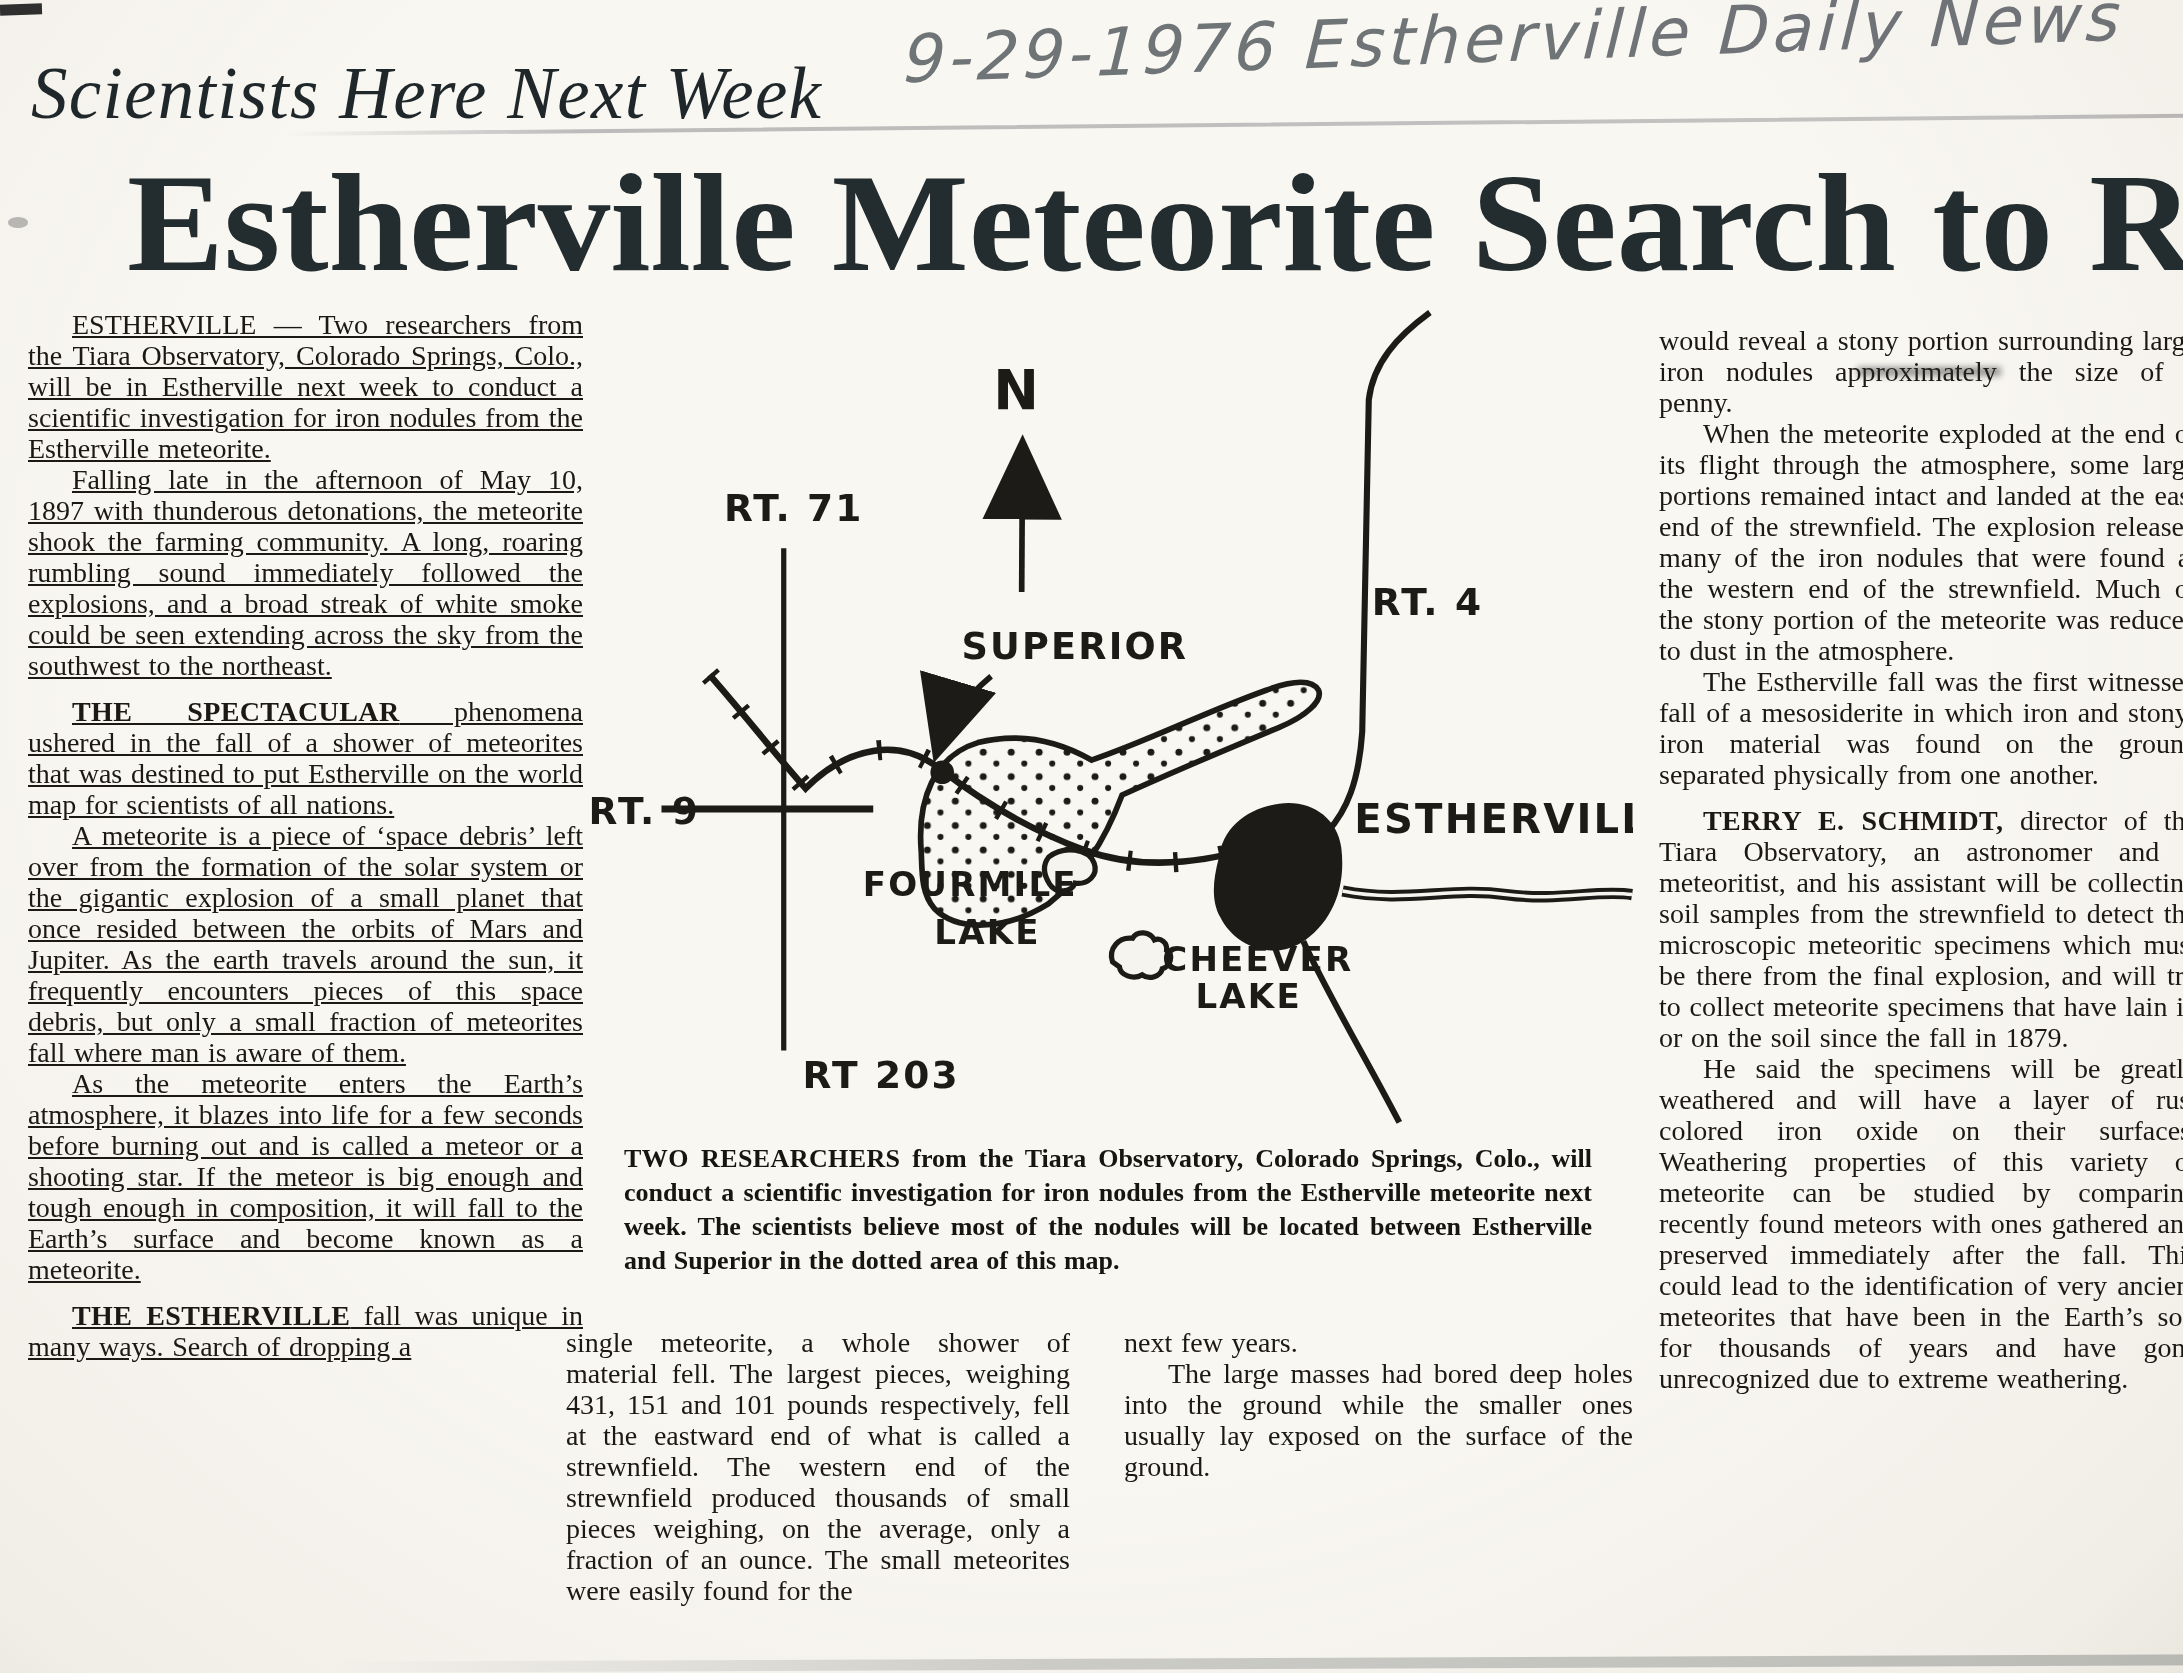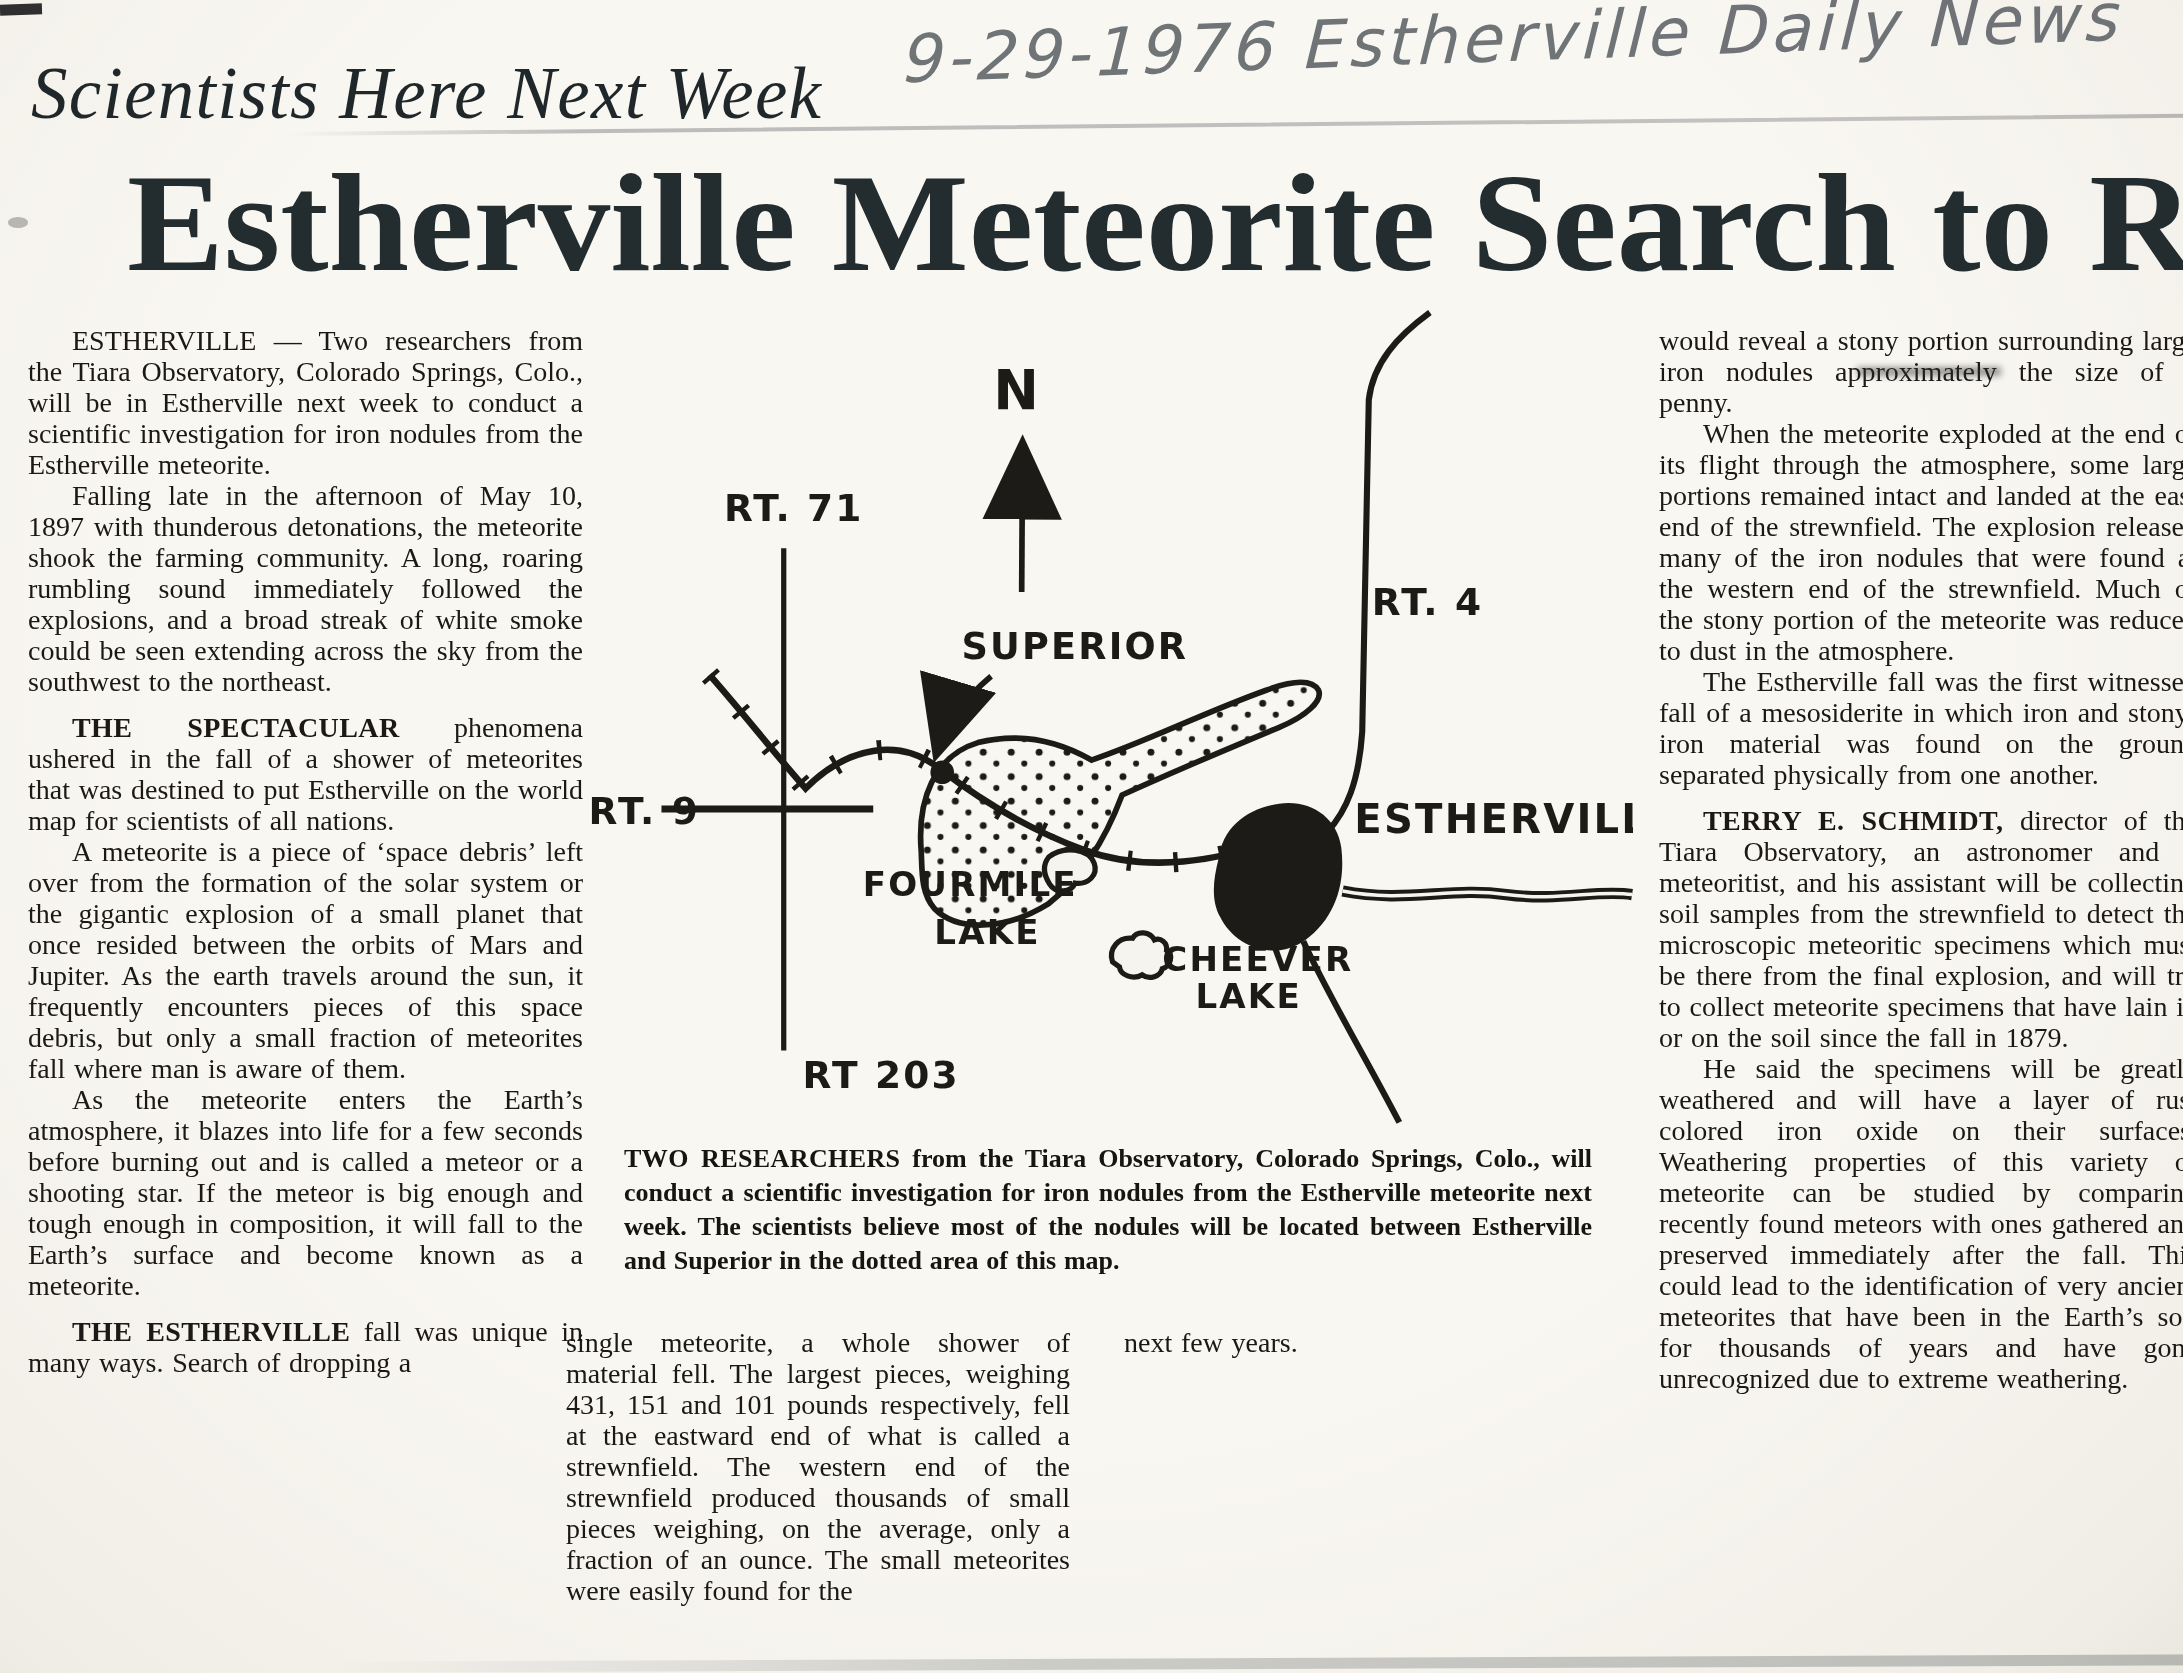--- a/index.html
+++ b/index.html
@@ -42,21 +42,21 @@
   .col p { margin: 0; }
   .col p.indent { text-indent: 44px; }
   .col p.gap { margin-top: 15px; }
   .lead-in { font-weight: bold; letter-spacing: 0.4px; }
   .smudge { position: relative; }
   .smudge::after {
     content: ""; position: absolute; left: -4.4px; right: -4.4px; top: 34%; height: 30%;
     background: rgba(45,45,45,.48); filter: blur(3.1px);
   }
 
-  .col-1 { left: 28px;   top: 325px;  width: 555px; height: 1345px; }
+  .col-1 { left: 28px;   top: 309px;  width: 555px; height: 1345px; text-decoration: underline; }
   .col-4 { left: 1659px; top: 325px;  width: 539px; height: 1347px; }
   .sub-a { left: 566px; top: 1327px; width: 504px; height: 345px; }
   .sub-b { left: 1124px; top: 1327px; width: 509px; height: 345px; }
 
   .caption {
     left: 624px; top: 1142px; width: 968px;
     font-size: 26px; line-height: 34px; font-weight: bold;
     text-align: justify; word-spacing: 1.3px; color: #17150f; font-family: Liberation Serif, serif;
   }
 
@@ -165,20 +165,21 @@
 
 <div class="abs caption">
   <span class="lead-in">TWO RESEARCHERS</span><span> from the Tiara Observatory, Colorado Springs, Colo., will conduct a scientific investigation for iron nodules from the Estherville meteorite next week. The scientists believe most of the nodules will be located between Estherville and Superior in the dotted area of this map.</span>
 </div>
 
 <div class="abs col sub-a">
     <p class=""><span>single meteorite, a whole shower of material fell. The largest pieces, weighing 431, 151 and 101 pounds respectively, fell at the eastward end of what is called a strewnfield. The western end of the strewnfield produced thousands of small pieces weighing, on the average, only a fraction of an ounce. The small meteorites were easily found for the</span></p>
   </div>
 <div class="abs col sub-b">
     <p class=""><span>next few years.</span></p>
+    <p class="indent "><span>The large masses had bored deep holes into the ground while the smaller ones usually lay exposed on the surface of the ground.</span></p>
   </div>
 
 <div class="abs col col-4">
     <p class=""><span>would reveal a stony portion surrounding large iron nodules ap</span><span class="smudge">proximately</span><span> the size of a penny.</span></p>
     <p class="indent "><span>When the meteorite exploded at the end of its flight through the atmosphere, some large portions remained intact and landed at the east end of the strewnfield. The explosion released many of the iron nodules that were found at the western end of the strewnfield. Much of the stony portion of the meteorite was reduced to dust in the atmosphere.</span></p>
     <p class="indent "><span>The Estherville fall was the first witnessed fall of a mesosiderite in which iron and stony-iron material was found on the ground separated physically from one another.</span></p>
     <p class="indent gap"><span class="lead-in">TERRY E. SCHMIDT,</span><span> director of the Tiara Observatory, an astronomer and a meteoritist, and his assistant will be collecting soil samples from the strewnfield to detect the microscopic meteoritic specimens which must be there from the final explosion, and will try to collect meteorite specimens that have lain in or on the soil since the fall in 1879.</span></p>
     <p class="indent "><span>He said the specimens will be greatly weathered and will have a layer of rust colored iron oxide on their surfaces. Weathering properties of this variety of meteorite can be studied by comparing recently found meteors with ones gathered and preserved immediately after the fall. This could lead to the identification of very ancient meteorites that have been in the Earth’s soil for thousands of years and have gone unrecognized due to extreme weathering.</span></p>
   </div>
 

